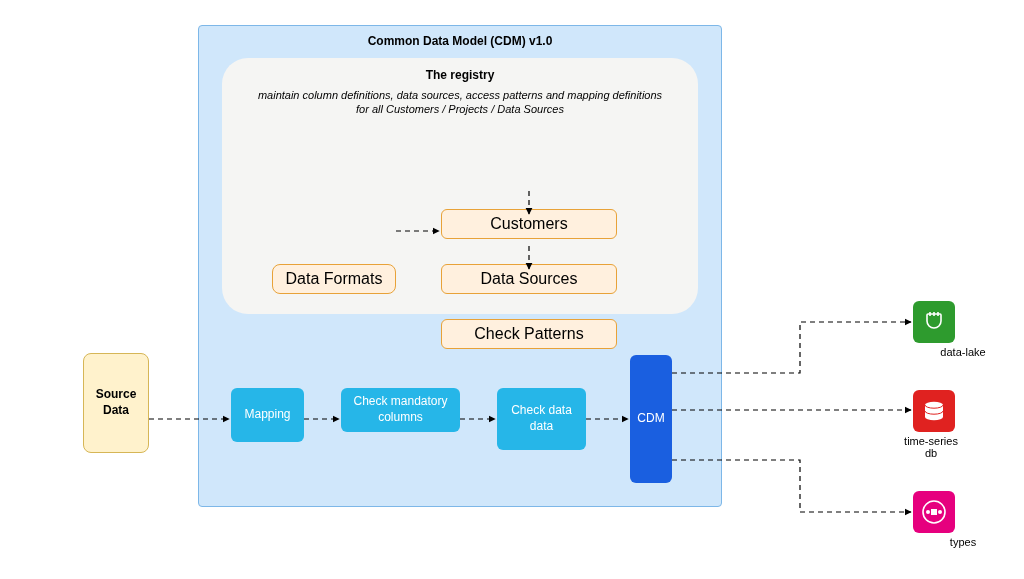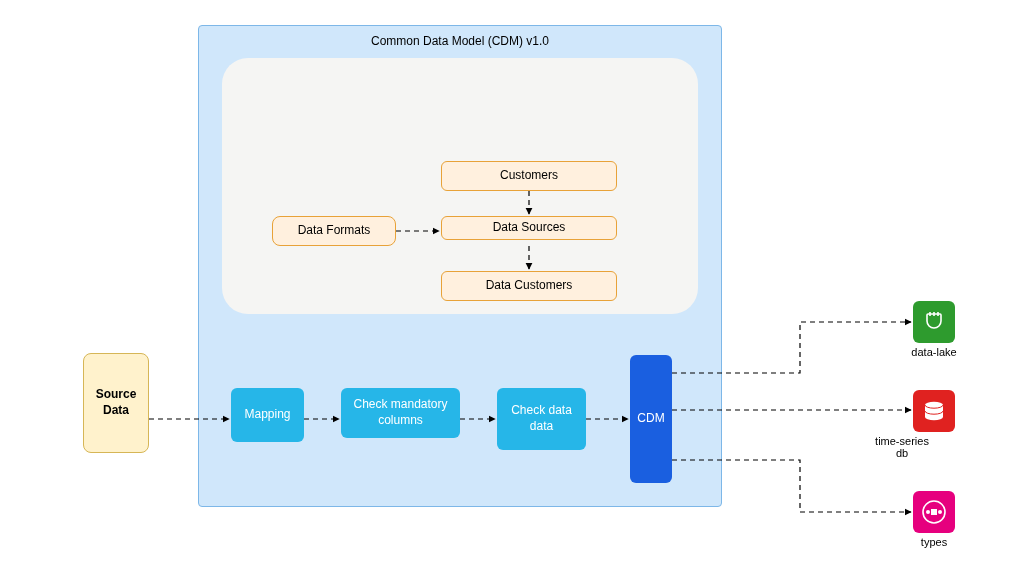--- a/index.html
+++ b/index.html
@@ -27,21 +27,21 @@
     border: 1px solid #7db7e8;
     background: #d0e7fb;
     border-radius: 4px;
   }
   .container-outer-title {
     position: absolute;
     top: 8px;
     left: 0;
     right: 0;
     text-align: center;
-    font-weight: normal;
+    font-weight: bold;
     font-size: 12px;
   }
   .registry {
     background: #f5f5f3;
     border-radius: 26px;
   }
   .registry-title {
     position: absolute;
     top: 10px;
     left: 0;
@@ -56,21 +56,22 @@
     left: 30px;
     right: 30px;
     text-align: center;
     font-style: italic;
     font-size: 11px;
   }
   .orange-box {
     background: #fff0de;
     border: 1px solid #e8a238;
     border-radius: 6px;
-    font-size: 12px;
+    font-size: 16px;
+    margin-top: 48px;
   }
   .source-box {
     background: #fff2cc;
     border: 1px solid #d6b656;
     border-radius: 8px;
     font-weight: bold;
     font-size: 12px;
   }
   .blue-box {
     background: #26b6e8;
@@ -83,20 +84,21 @@
     color: #fff;
     border-radius: 6px;
     font-size: 12px;
     font-weight: normal;
   }
   .sink-label {
     position: absolute;
     font-size: 11px;
     text-align: center;
     width: 60px;
+    margin-left: 29px;
   }
   .icon-box {
     position: absolute;
     width: 42px;
     height: 42px;
     border-radius: 6px;
     display: flex;
     align-items: center;
     justify-content: center;
   }
@@ -111,35 +113,37 @@
   }
 </style>
 </head>
 <body>
 
 <div class="box container-outer" style="left:198px; top:25px; width:524px; height:482px;">
   <div class="container-outer-title">Common Data Model (CDM) v1.0</div>
 </div>
 
 <div class="box registry" style="left:222px; top:58px; width:476px; height:256px;">
+  <div class="registry-title">The registry</div>
+  <div class="registry-subtitle">maintain column definitions, data sources, access patterns and mapping definitions for all Customers / Projects / Data Sources</div>
 </div>
 
 <div class="box orange-box" style="left:441px; top:161px; width:176px; height:30px;">Customers</div>
 
 <div class="box orange-box" style="left:272px; top:216px; width:124px; height:30px;border-radius:8px;">Data Formats</div>
 
-<div class="box orange-box" style="left:441px; top:216px; width:176px; height:24px;">Data Sources</div>
+<div class="box orange-box" style="left:441px; top:216px; width:176px; height:30px;">Data Sources</div>
 
-<div class="box orange-box" style="left:441px; top:271px; width:176px; height:30px;">Data Customers</div>
+<div class="box orange-box" style="left:441px; top:271px; width:176px; height:30px;">Check Patterns</div>
 
 <div class="box source-box" style="left:83px; top:353px; width:66px; height:100px;">Source Data</div>
 
 <div class="box blue-box" style="left:231px; top:388px; width:73px; height:54px;">Mapping</div>
 
-<div class="box blue-box" style="left:341px; top:388px; width:119px; height:50px; padding: 0 6px;">Check mandatory columns</div>
+<div class="box blue-box" style="left:341px; top:388px; width:119px; height:44px; padding: 0 6px;">Check mandatory columns</div>
 
 <div class="box blue-box" style="left:497px; top:388px; width:89px; height:62px; padding: 0 6px;">Check data data</div>
 
 <div class="box cdm-box" style="left:630px; top:355px; width:42px; height:128px;">CDM</div>
 
 <div class="icon-box icon-datalake" style="left:913px; top:301px;">
   <svg width="28" height="28" viewBox="0 0 28 28">
     <path d="M8 6 h12 a1 1 0 0 1 1 1 v6 a7 7 0 0 1 -14 0 v-6 a1 1 0 0 1 1 -1 z" fill="none" stroke="#fff" stroke-width="1.6"></path>
     <path d="M10 4 v4 M14 4 v4 M18 4 v4" stroke="#fff" stroke-width="1.6"></path>
   </svg>

